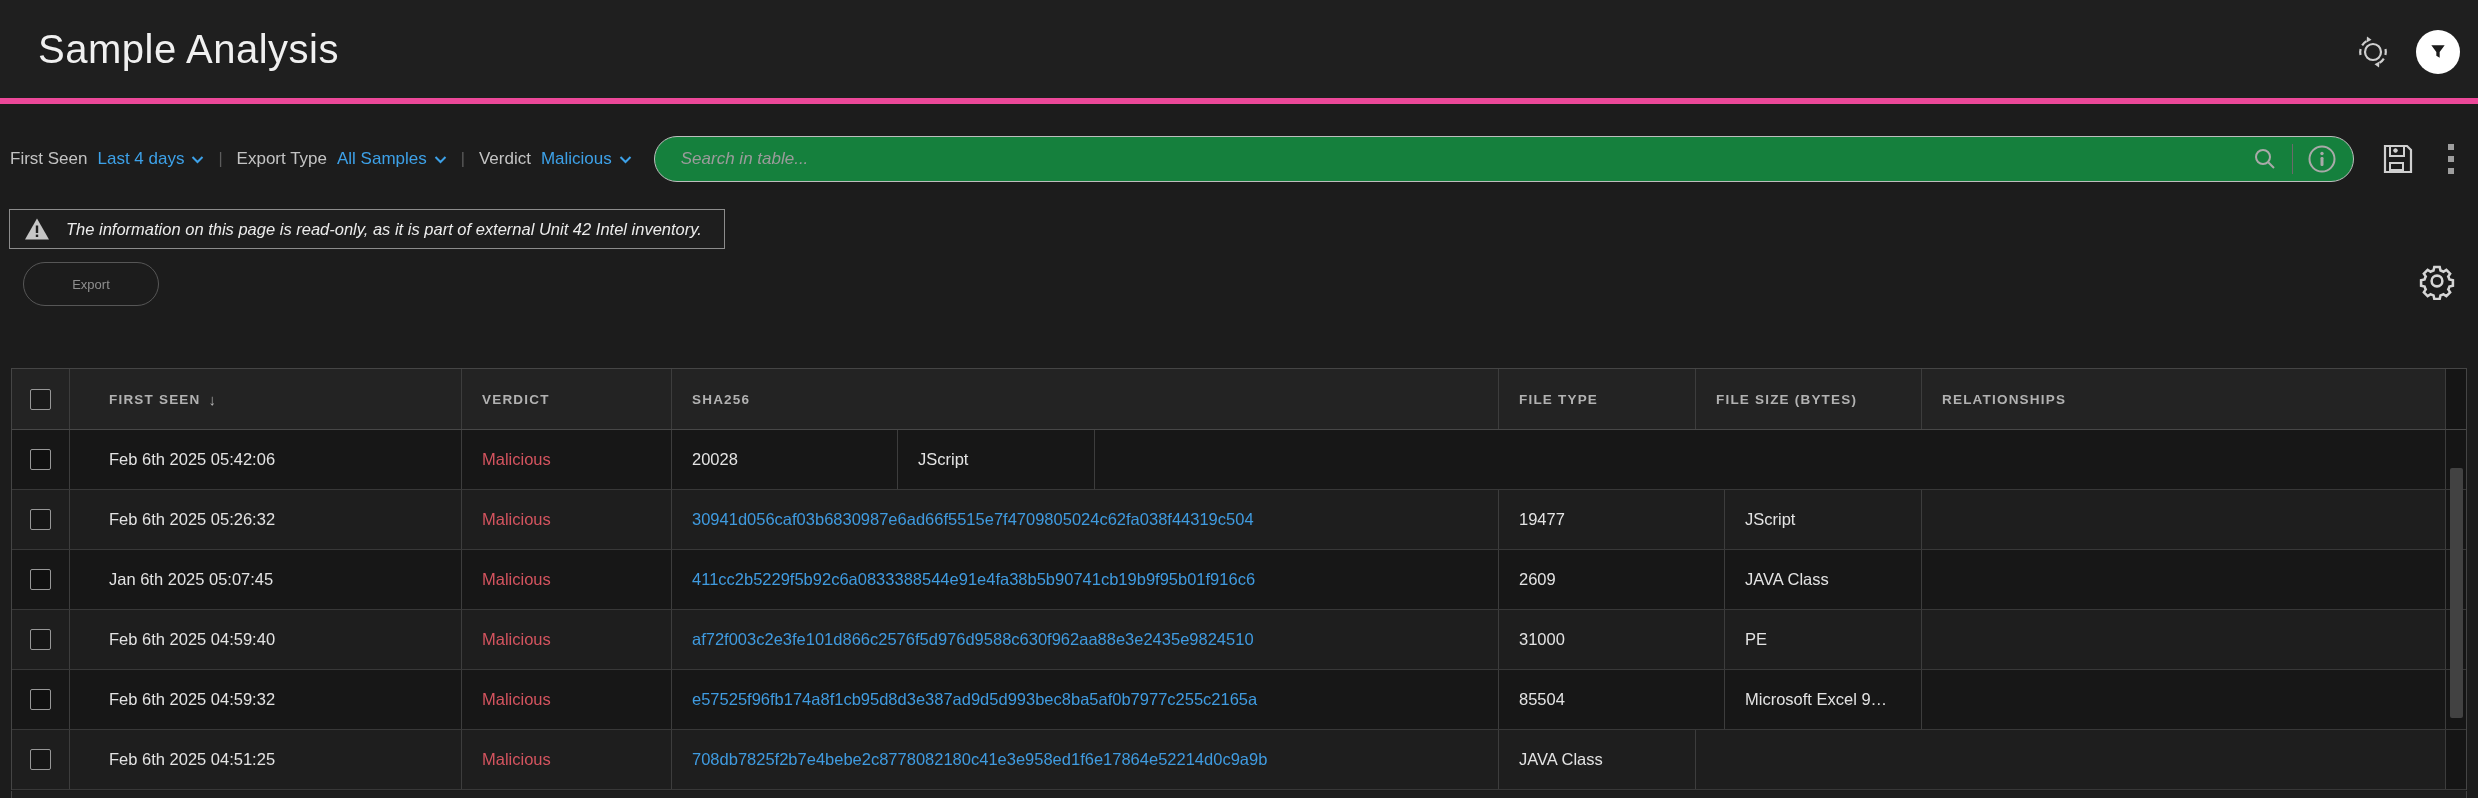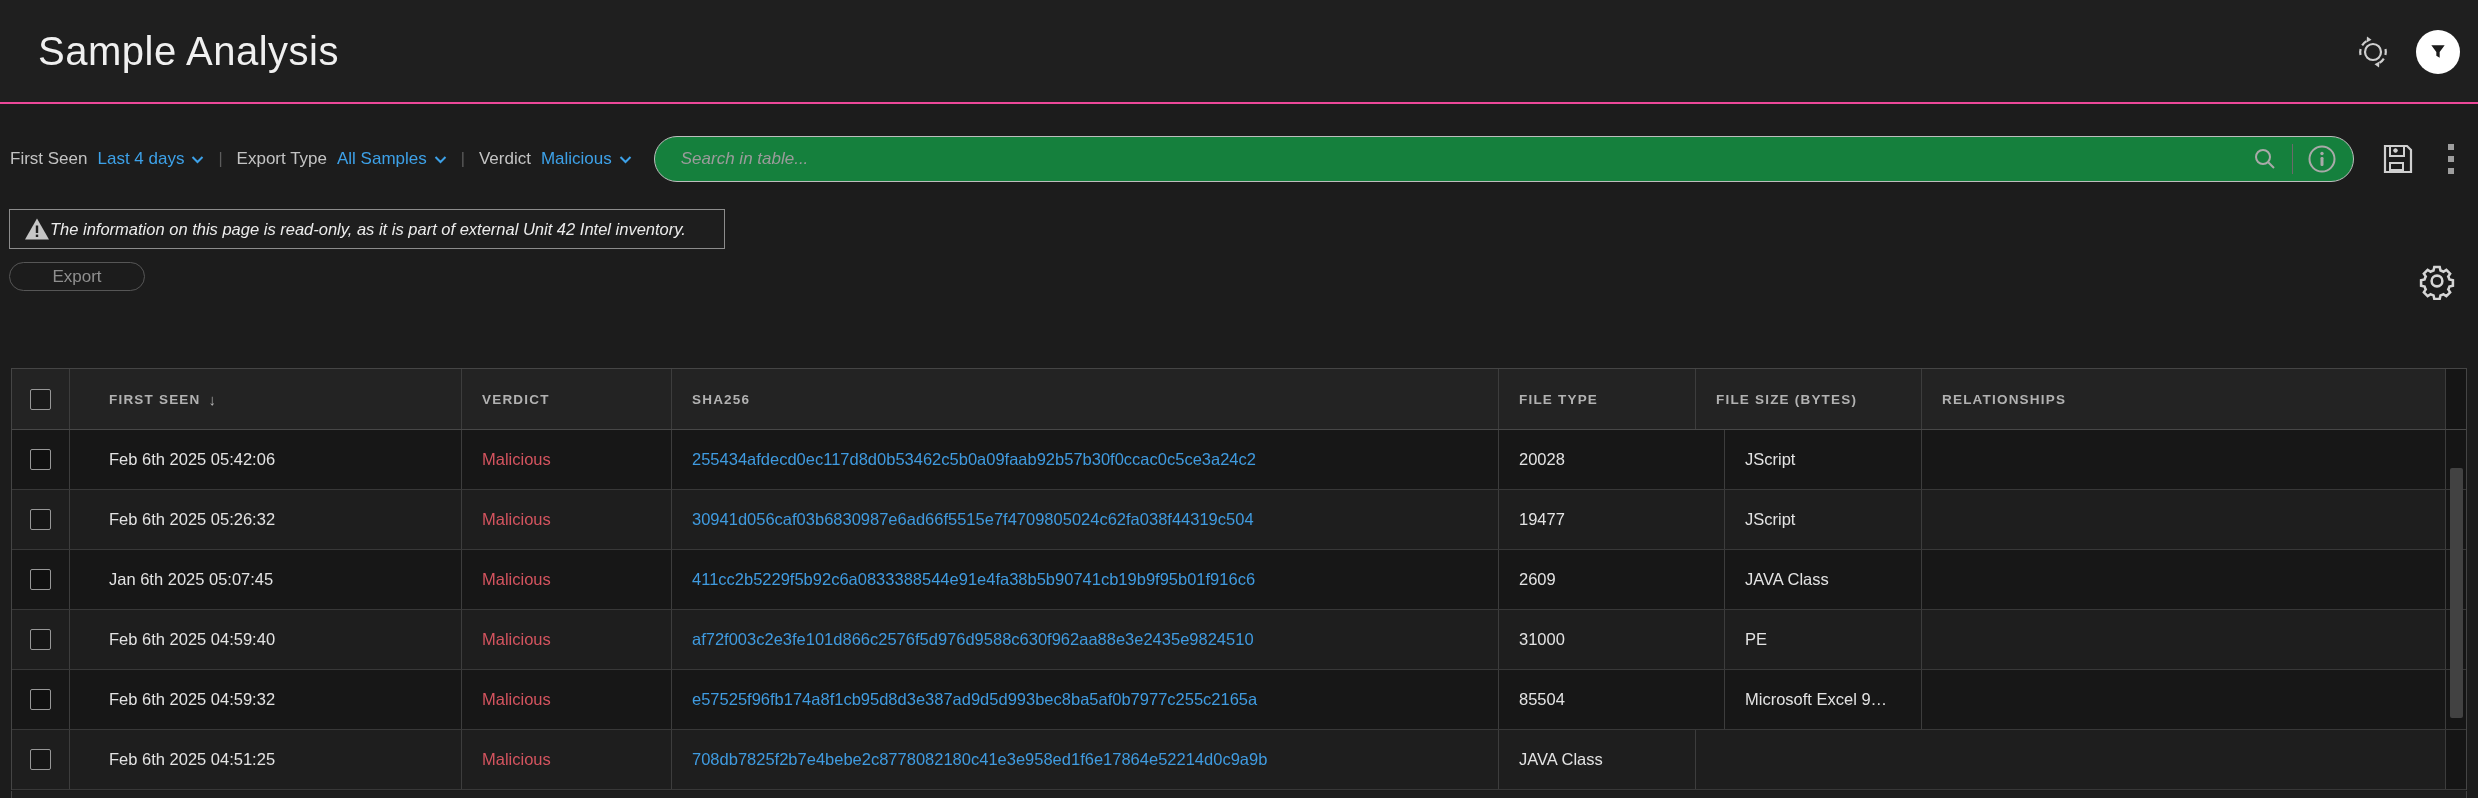--- a/index.html
+++ b/index.html
@@ -5,21 +5,21 @@
   * { box-sizing: border-box; margin: 0; padding: 0; }
   html, body { width: 2478px; height: 798px; overflow: hidden; }
   body {
     background: #1c1c1c;
     font-family: "Liberation Sans", "DejaVu Sans", sans-serif;
     color: #e4e4e4;
     position: relative;
   }
   .topbar {
     position: absolute; left: 0; top: 0; width: 2478px; height: 104px;
-    background: #1f1f1f; border-bottom: 2px solid #ec4899;
+    background: #1f1f1f; border-bottom: 6px solid #ec4899;
     display: flex; align-items: center;
   }
   .page-title {
     margin-left: 38px; font-size: 40px; font-weight: 400;
     color: #f0f0f0; letter-spacing: 0.5px;
   }
   .topbar-right {
     position: absolute; right: 18px; top: 0; height: 104px;
     display: flex; align-items: center; gap: 24px; padding-top: 0;
   }
@@ -46,28 +46,28 @@
     flex: 1; background: transparent; border: none; outline: none;
     color: #e0e0e0; font-size: 17px; font-style: italic;
   }
   .search-pill input::placeholder { color: #9b9b9b; font-style: italic; }
   .pill-divider { width: 1px; height: 30px; background: #6a6a6a; margin: 0 14px; }
   .after-search { display: flex; align-items: center; gap: 30px; margin-left: 26px; margin-right: 12px; }
   
   .notice {
     position: absolute; left: 9px; top: 209px; width: 716px; height: 40px;
     border: 1px solid #8c8c8c; background: #1e1e1e;
-    display: flex; align-items: center; gap: 0; padding: 0 14px;
+    display: flex; align-items: center; gap: 16px; padding: 0 14px;
   }
   .notice-text { font-size: 16.5px; font-style: italic; color: #ececec; }
   
   .export-btn {
-    position: absolute; left: 9px; top: 262px; width: 136px; height: 29px;
+    position: absolute; left: 23px; top: 262px; width: 136px; height: 44px;
     border: 1px solid #565656; border-radius: 22px; background: transparent;
-    color: #8f8f8f; font-size: 17px; cursor: pointer;
+    color: #8f8f8f; font-size: 13px; cursor: pointer;
   }
   .gear-btn { position: absolute; right: 20px; top: 260px; width: 42px; height: 42px; }
   
   .table-wrap {
     position: absolute; left: 11px; top: 368px; width: 2456px;
     border: 1px solid #454545; border-bottom: none;
   }
   .t-row { display: flex; width: 100%; height: 60px; border-bottom: 1px solid #383838; }
   .t-row.header { height: 61px; background: #232323; border-bottom: 1px solid #474747; }
   .t-row.odd  { background: #171717; }
@@ -241,23 +241,20 @@
       </div>
     <div class="t-cell c-scroll"></div>
   </div>
 
   <div class="t-row odd">
     <div class="t-cell c-check">
         <span class="checkbox"></span>
       </div>
     <div class="t-cell c-seen">Feb 6th 2025 05:42:06</div>
     <div class="t-cell c-verdict verdict-mal">Malicious</div>
-    <div class="t-cell c-sha">
-        <a class="sha-link">255434afdecd0ec117d8d0b53462c5b0a09faab92b57b30f0ccac0c5ce3a24c2</a>
-      </div>
     <div class="t-cell c-size">20028</div>
     <div class="t-cell c-type">JScript</div>
     <div class="t-cell c-rel"></div>
     <div class="t-cell c-scroll"></div>
   </div>
 
   <div class="t-row even">
     <div class="t-cell c-check">
         <span class="checkbox"></span>
       </div>

